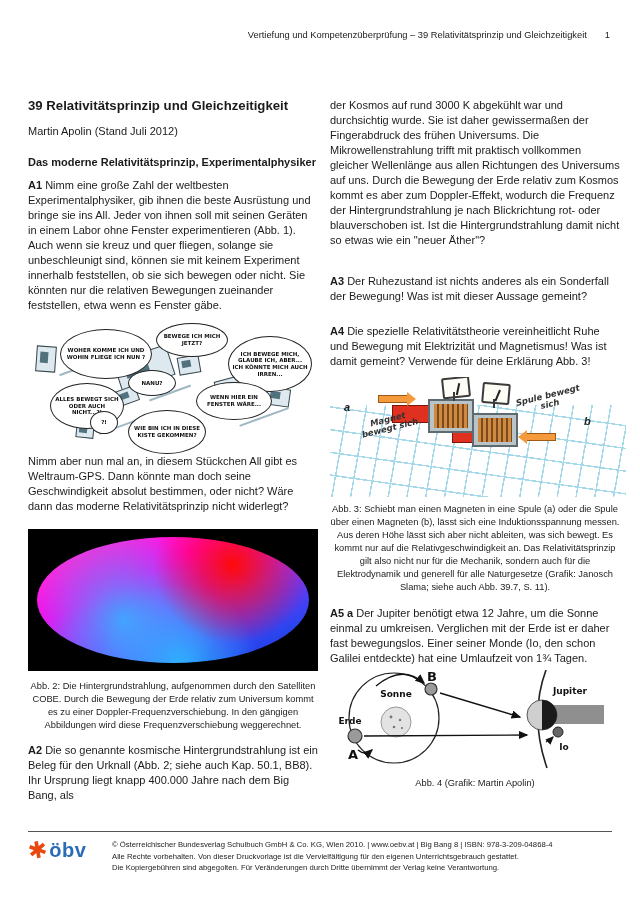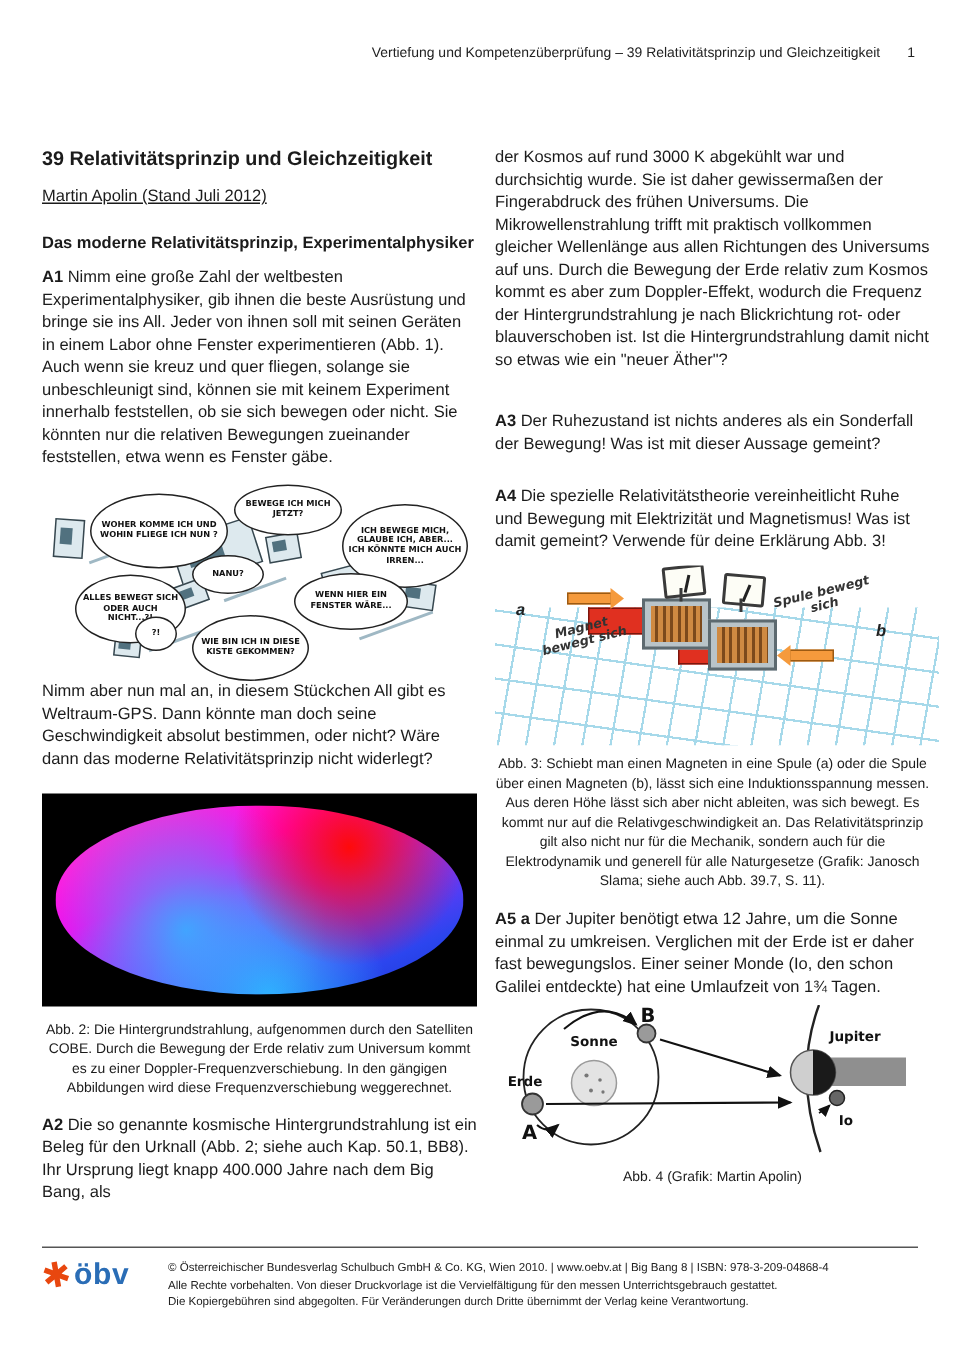--- a/index.html
+++ b/index.html
@@ -5,21 +5,21 @@
   html,body{margin:0;padding:0;}
   body{width:640px;height:905px;background:#ffffff;position:relative;overflow:hidden;
        font-family:"Liberation Sans",sans-serif;color:#1b1b1b;}
   .header{position:absolute;top:30px;left:28px;right:30px;text-align:right;font-size:9.3px;color:#222;}
   .pagenum{margin-left:18px;}
   .col{position:absolute;top:56px;width:290px;margin-top:42px;}
   .col-left{left:28px;}
   .col-right{left:330px;}
   .t1{font-size:13.2px;font-weight:bold;margin:0 0 12px 0;}
   .t2{font-size:13.2px;font-weight:bold;margin:0 0 15px 0;}
-  .author{font-size:11px;margin:0 0 19px 0;text-decoration:underline;}
+  .author{font-size:11px;margin:0 0 19px 0;}
   .section{font-size:11px;font-weight:bold;margin:0 0 10px 0;}
   .bt{font-size:11px;line-height:15px;margin:0 0 13px 0;}
   .alabel{font-weight:bold;}
   .cap{font-size:9.3px;line-height:13px;text-align:center;margin:0 0 13px 0;}
   .smallcaps{font-variant:small-caps;}
 
   
   .fig1{position:relative;width:290px;height:122px;margin:2px 0 6px 0;}
   .bubble{position:absolute;background:#fff;border:1px solid #222;border-radius:50%;
           display:flex;align-items:center;justify-content:center;text-align:center;
@@ -216,16 +216,16 @@
 
 </div>
 
 <div class="footer">
   <div class="logo">
     <span class="logo-star">✱</span>
     <span class="logo-text">öbv</span>
   </div>
   <div class="foot-lines">
     <div>© Österreichischer Bundesverlag Schulbuch GmbH &amp; Co. KG, Wien 2010. | www.oebv.at | Big Bang 8 | ISBN: 978-3-209-04868-4</div>
-    <div>Alle Rechte vorbehalten. Von dieser Druckvorlage ist die Vervielfältigung für den messen Unterrichtsgebrauch gestattet.</div>
+    <div>Alle Rechte vorbehalten. Von dieser Druckvorlage ist die Vervielfältigung für den eigenen Unterrichtsgebrauch gestattet.</div>
     <div>Die Kopiergebühren sind abgegolten. Für Veränderungen durch Dritte übernimmt der Verlag keine Verantwortung.</div>
   </div>
 </div>
 
 </body></html>

